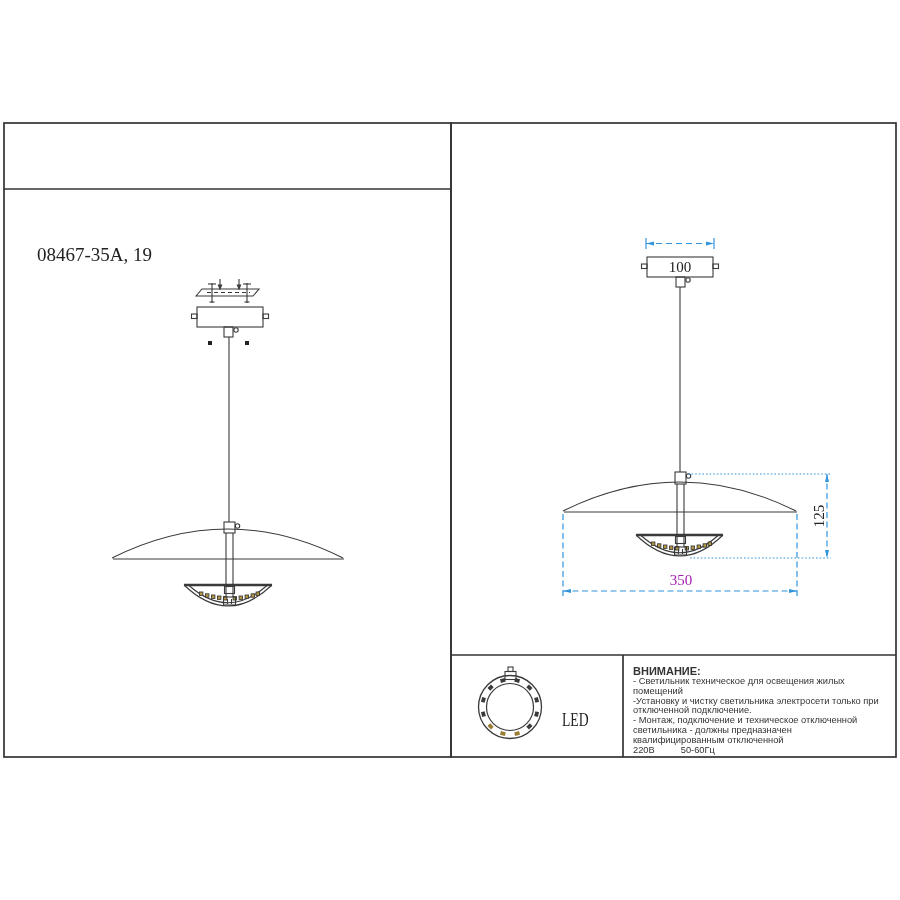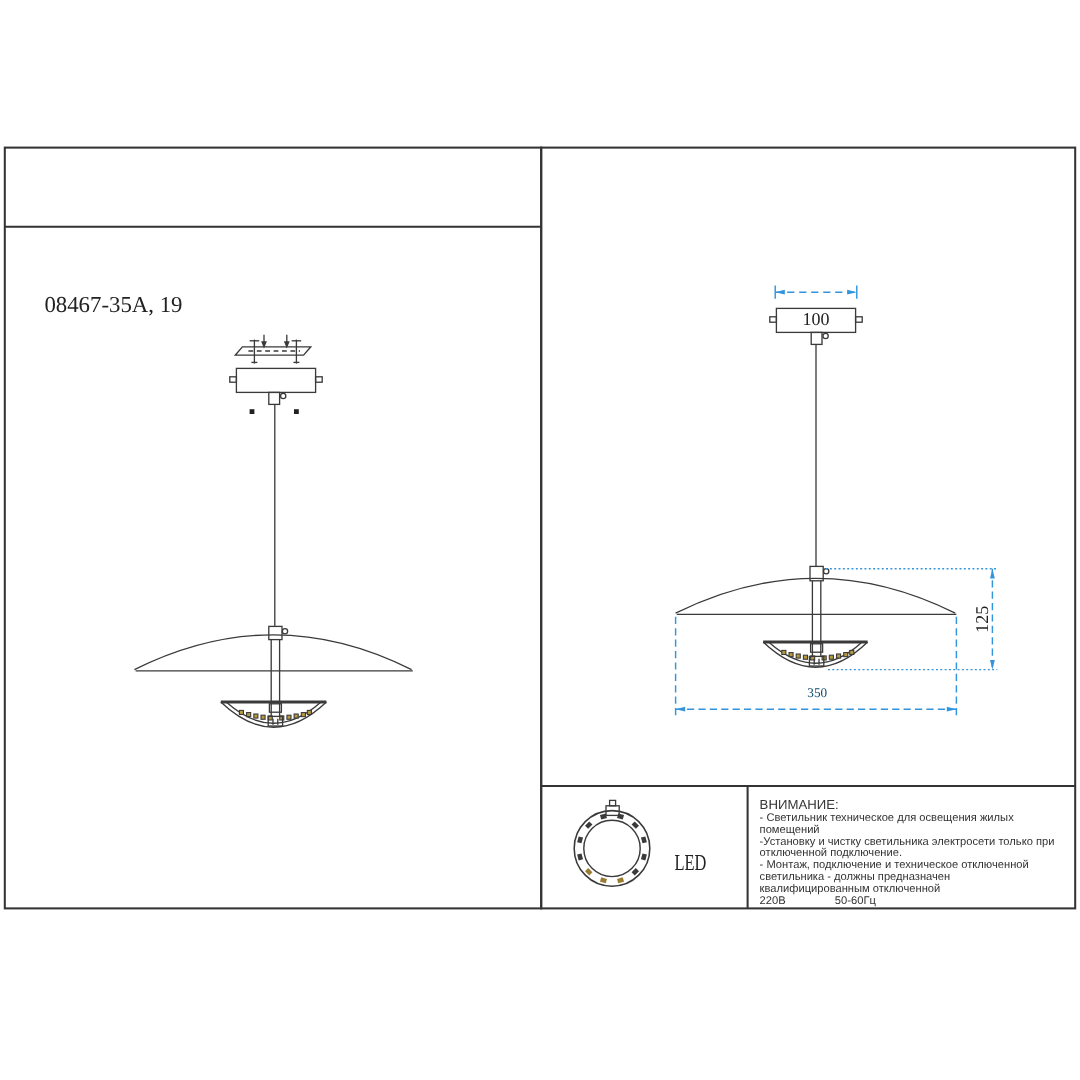--- a/index.html
+++ b/index.html
@@ -2,27 +2,27 @@
 <html><head>
 <meta charset="utf-8">
 <style>
   html,body{margin:0;padding:0;background:#fff;width:900px;height:900px;font-family:"Liberation Sans",sans-serif;}
   #canvas{position:relative;width:900px;height:900px;background:#fff;overflow:hidden;}
   svg{position:absolute;left:0;top:0;}
   .txt{position:absolute;color:#1c1c1c;}
   #title{left:4px;top:141px;width:447px;text-align:center;font-size:28px;color:#111;}
   #model{left:37px;top:228px;font-family:"Liberation Serif",serif;font-size:19px;color:#222;margin-top:16px;}
   #dim100{left:646px;top:226px;width:68px;text-align:center;font-family:"Liberation Serif",serif;font-size:15px;color:#222;margin-top:33px;}
-  #dim350{left:647px;top:572px;width:68px;text-align:center;font-family:"Liberation Serif",serif;font-size:11px;color:#0c4a6e;}
+  #dim350{left:647px;top:572px;width:68px;text-align:center;font-family:"Liberation Serif",serif;font-size:15px;color:#a21caf;}
   #dim125{left:802px;top:508px;width:34px;height:16px;line-height:16px;text-align:center;font-family:"Liberation Serif",serif;font-size:15px;color:#222;transform:rotate(-90deg);}
   #led-label{left:562px;top:709px;font-family:"Liberation Serif",serif;font-size:19px;color:#222;transform:scaleX(0.72);transform-origin:left center;}
   #warning{left:633px;top:665px;width:260px;font-size:9.3px;line-height:9.8px;color:#333;}
   #warning .wline{white-space:nowrap;}
-  #warn-head{font-size:11px;line-height:12px;}
-  #freq{margin-left:41px;}
+  #warn-head{font-size:11px;line-height:12px;font-weight:bold;}
+  #freq{margin-left:26px;}
 </style>
 </head>
 <body>
 <div id="canvas">
 
 <svg width="900" height="900" viewBox="0 0 900 900">
   <g fill="none" stroke="#333" stroke-width="1.7">
     <rect x="4" y="123" width="447" height="634"></rect>
     <rect x="451" y="123" width="445" height="634"></rect>
     <line x1="4" y1="189" x2="451" y2="189"></line>

